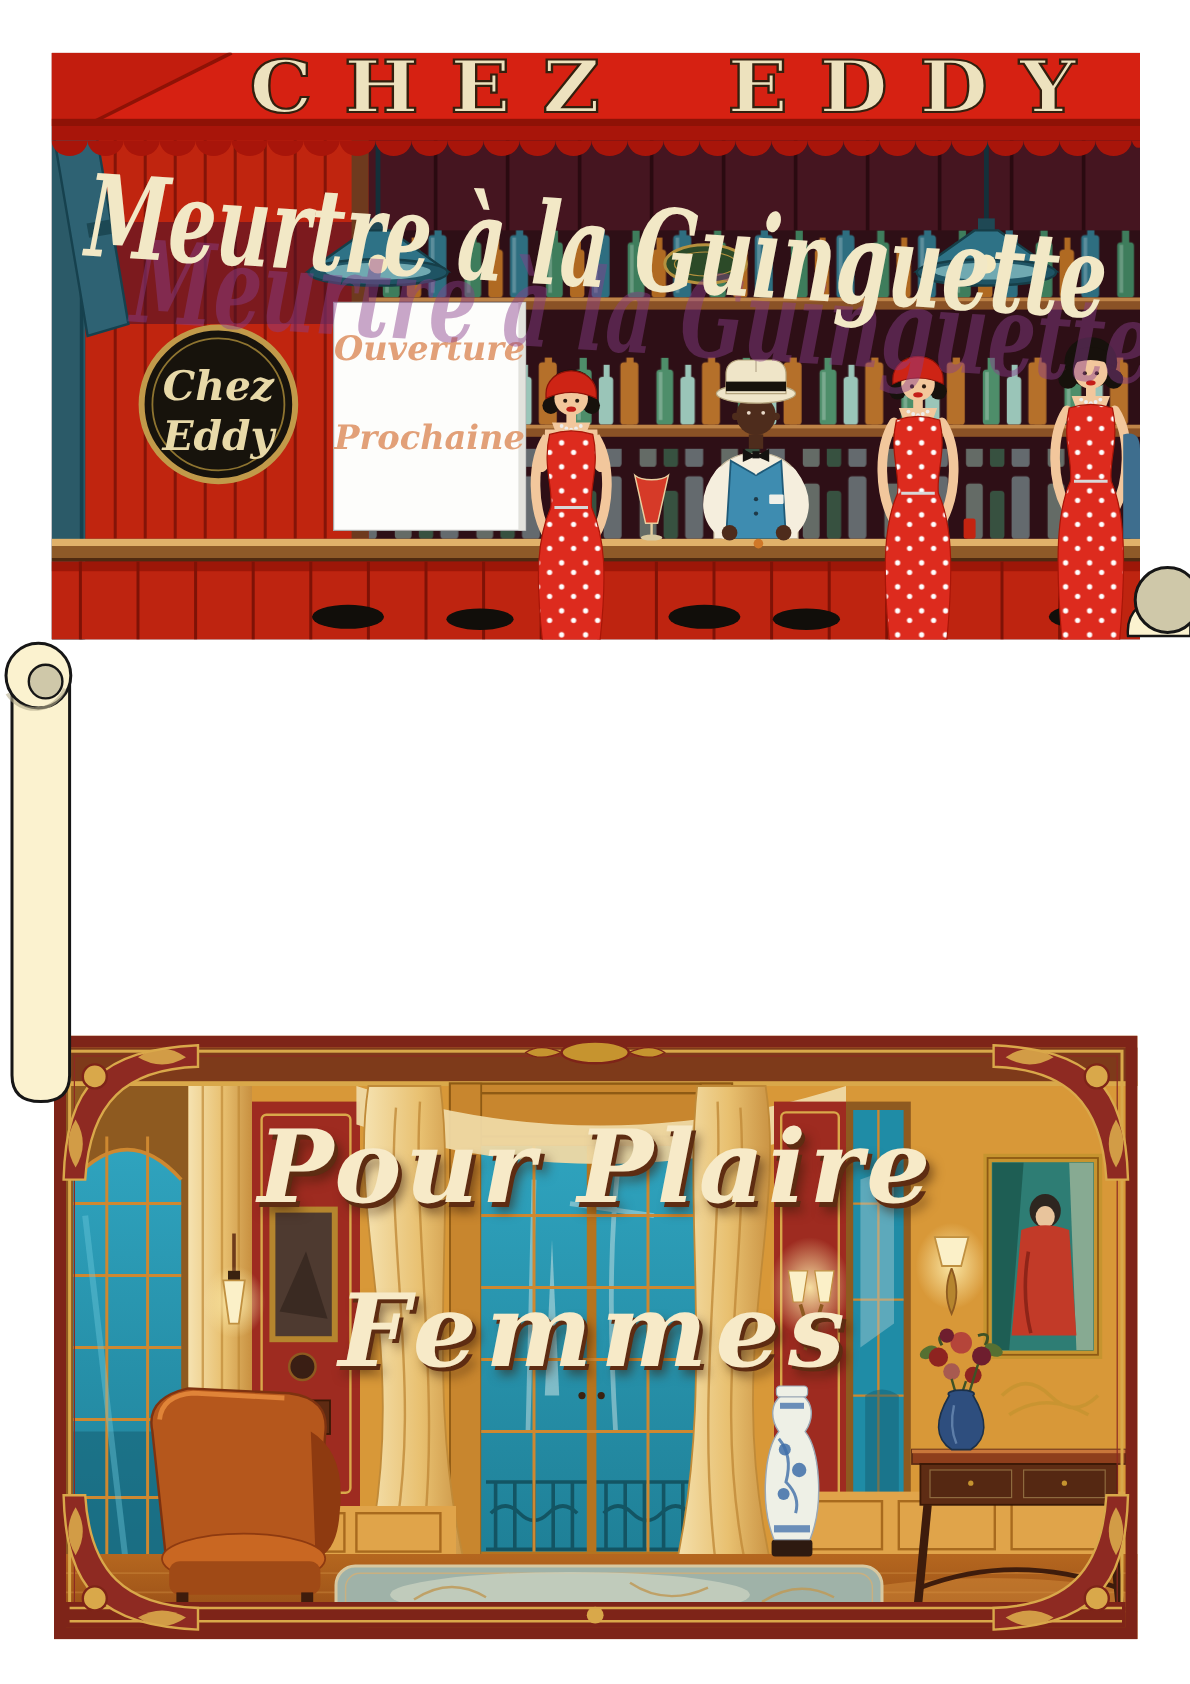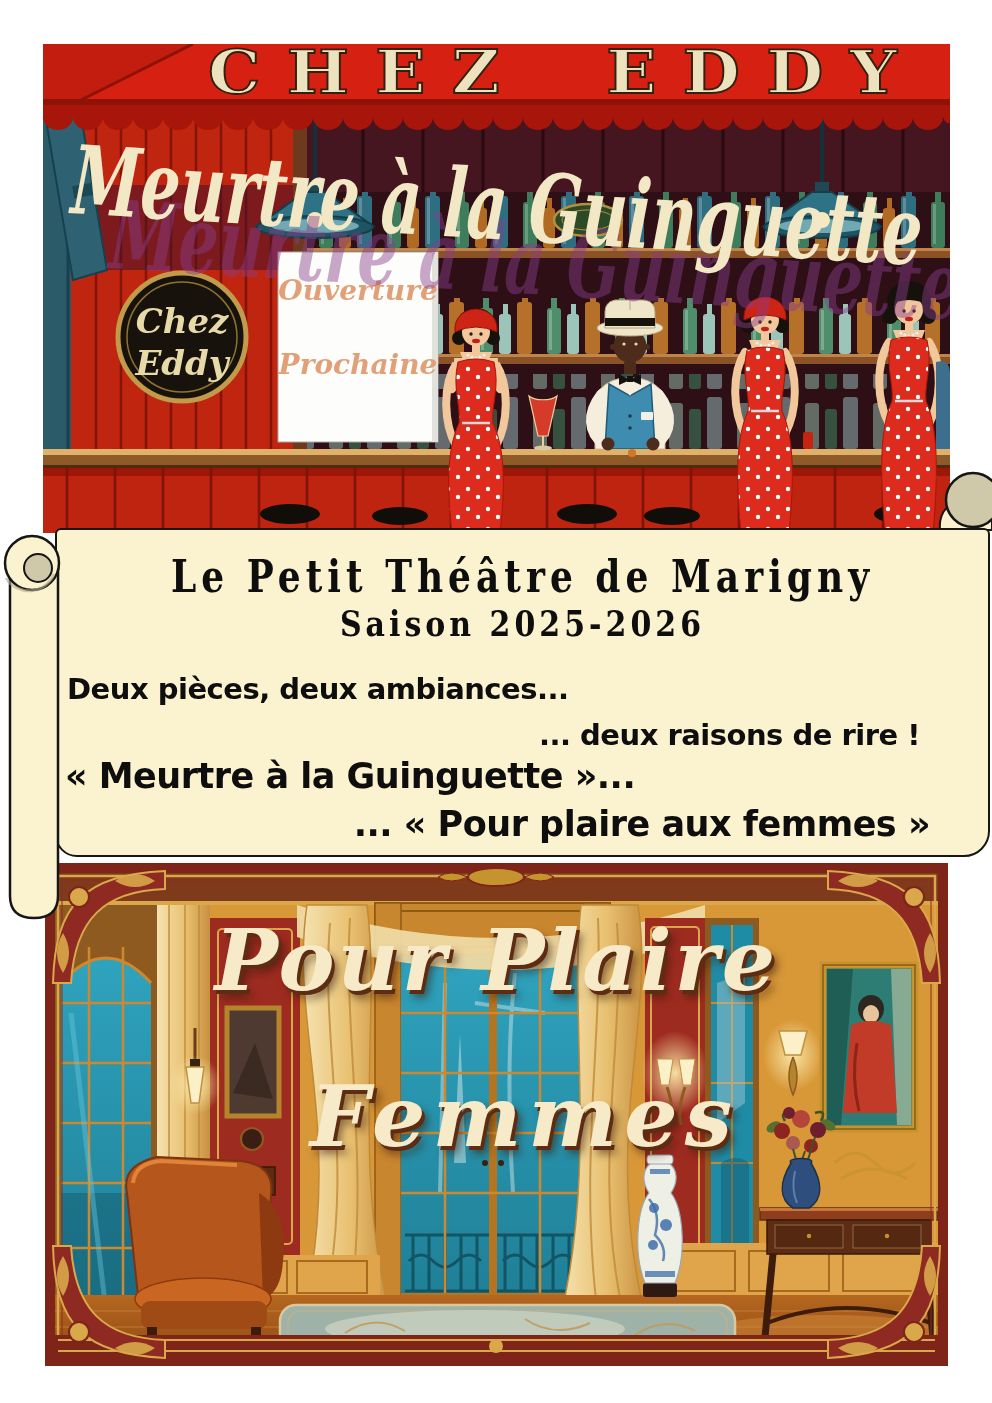--- a/index.html
+++ b/index.html
@@ -36,24 +36,24 @@
   .b-l4 { top:274px; right:58px; font-size:35px; }
 
   
   .bp-title {
     position:absolute; left:45px; top:863px; width:903px; height:503px;
     z-index:3; pointer-events:none; text-align:center;
     font-family:"DejaVu Serif", serif; font-style:italic; font-weight:bold;
     color:#F7EAC8;
   }
   .bp-title div { position:absolute; width:100%; white-space:nowrap;
-    text-shadow: 3px 4px 0 #5E2C12, 6px 8px 9px rgba(55,25,8,.55); }
+    text-shadow: 3px 4px 0 #5E2C12, 6px 8px 9px rgba(55,25,8,.55); margin-top: 12px; }
   .bp-l1 { top:48px;  font-size:84px; letter-spacing:3px; }
   .bp-l2 { top:148px; font-size:48px; letter-spacing:2px; margin-left:22px; }
-  .bp-l3 { top:204px; font-size:84px; letter-spacing:7px;padding-left:28px; }
+  .bp-l3 { top:184px; font-size:84px; letter-spacing:7px; }
 </style>
 </head>
 <body>
 
 <div class="page">
 
   <svg class="poster-top" viewBox="0 0 907 489">
     <defs>
       <pattern id="polka" width="20" height="20" patternUnits="userSpaceOnUse">
         <rect width="20" height="20" fill="#DD2B1E"></rect>
@@ -496,28 +496,20 @@
   <div class="bp-title">
     <div class="bp-l1">Pour Plaire</div>
     <div class="bp-l3">Femmes</div>
   </div>
 
   <svg class="curl-right" viewBox="0 0 72 80">
     <path d="M20,70 C18,48 34,38 54,39 L72,42 L72,70 Z" fill="#FBF2CF" stroke="#161616" stroke-width="2"></path>
     <circle cx="53" cy="40" r="27" fill="#CFC8A9" stroke="#161616" stroke-width="2.5"></circle>
   </svg>
 
-  <div class="banner">
-    <div class="b-title">Le Petit Théâtre de Marigny</div>
-    <div class="b-sub">Saison 2025-2026</div>
-    <div class="b-line b-l1">Deux pièces, deux ambiances...</div>
-    <div class="b-line b-l2">... deux raisons de rire !</div>
-    <div class="b-line b-l3">« Meurtre à la Guinguette »...</div>
-    <div class="b-line b-l4">... « Pour plaire aux femmes »</div>
-  </div>
 
   <svg class="curl-left" viewBox="0 0 120 420">
     <path d="M10,48 L10,376 Q10,398 34,398 Q58,398 58,376 L58,48 Z" fill="#FBF2CF" stroke="#161616" stroke-width="2.5"></path>
     <circle cx="32" cy="43" r="27" fill="#FBF2CF" stroke="#161616" stroke-width="2.5"></circle>
     <path d="M6,58 A27,27 0 0 0 54,54" fill="none" stroke="#B5AE8E" stroke-width="3" opacity="0.6"></path>
     <circle cx="38" cy="48" r="14" fill="#CFC8A9" stroke="#161616" stroke-width="2"></circle>
   </svg>
 
 </div>
 

